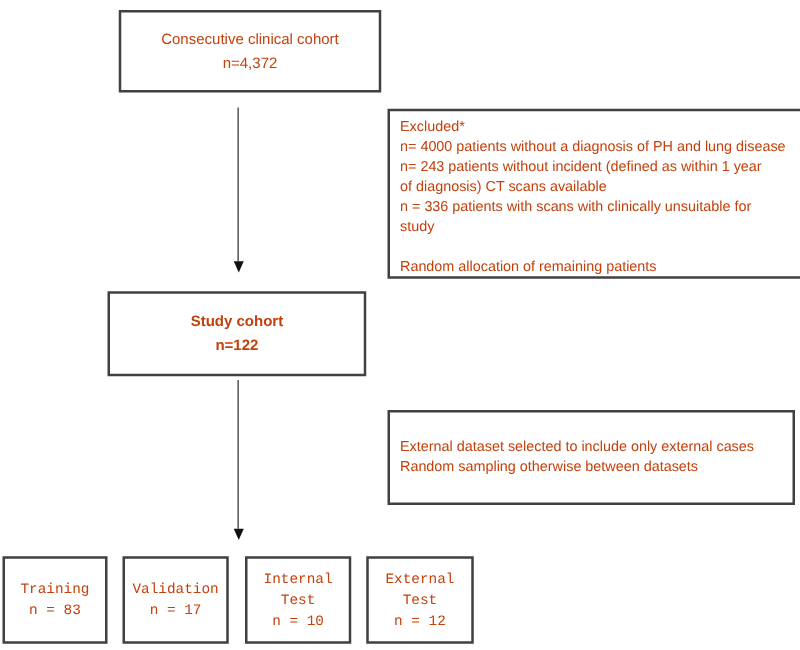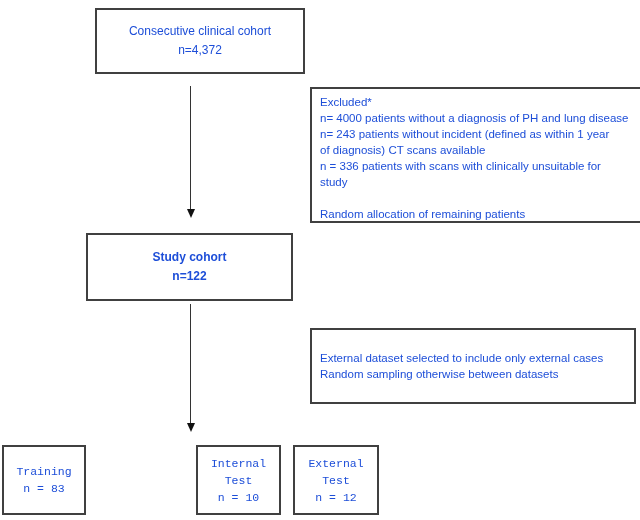--- a/index.html
+++ b/index.html
@@ -2,21 +2,21 @@
 <html><head>
 <meta charset="utf-8">
 <style>
   html, body { margin: 0; padding: 0; background: #ffffff; }
   .canvas {
     position: relative;
     width: 640px;
     height: 520px;
     background: #ffffff;
     font-family: "Liberation Sans", "DejaVu Sans", sans-serif;
-    color: #1d4ed8;
+    color: #c2410c;
     overflow: hidden;
   }
   .box {
     position: absolute;
     background: #ffffff;
     border: 2px solid #404040;
     box-sizing: border-box;
   }
   .center-box {
     display: flex;
@@ -113,20 +113,24 @@
   <div id="box-external" class="box note-box vcenter">
     <div class="text-line">External dataset selected to include only external cases</div>
     <div class="text-line">Random sampling otherwise between datasets</div>
   </div>
 
   <div id="box-training" class="box center-box small-box">
     <div>Training</div>
     <div>n = 83</div>
   </div>
 
+  <div id="box-validation" class="box center-box small-box">
+    <div>Validation</div>
+    <div>n = 17</div>
+  </div>
 
   <div id="box-internal" class="box center-box small-box">
     <div>Internal Test</div>
     <div>n = 10</div>
   </div>
 
   <div id="box-externaltest" class="box center-box small-box">
     <div>External Test</div>
     <div>n = 12</div>
   </div>

